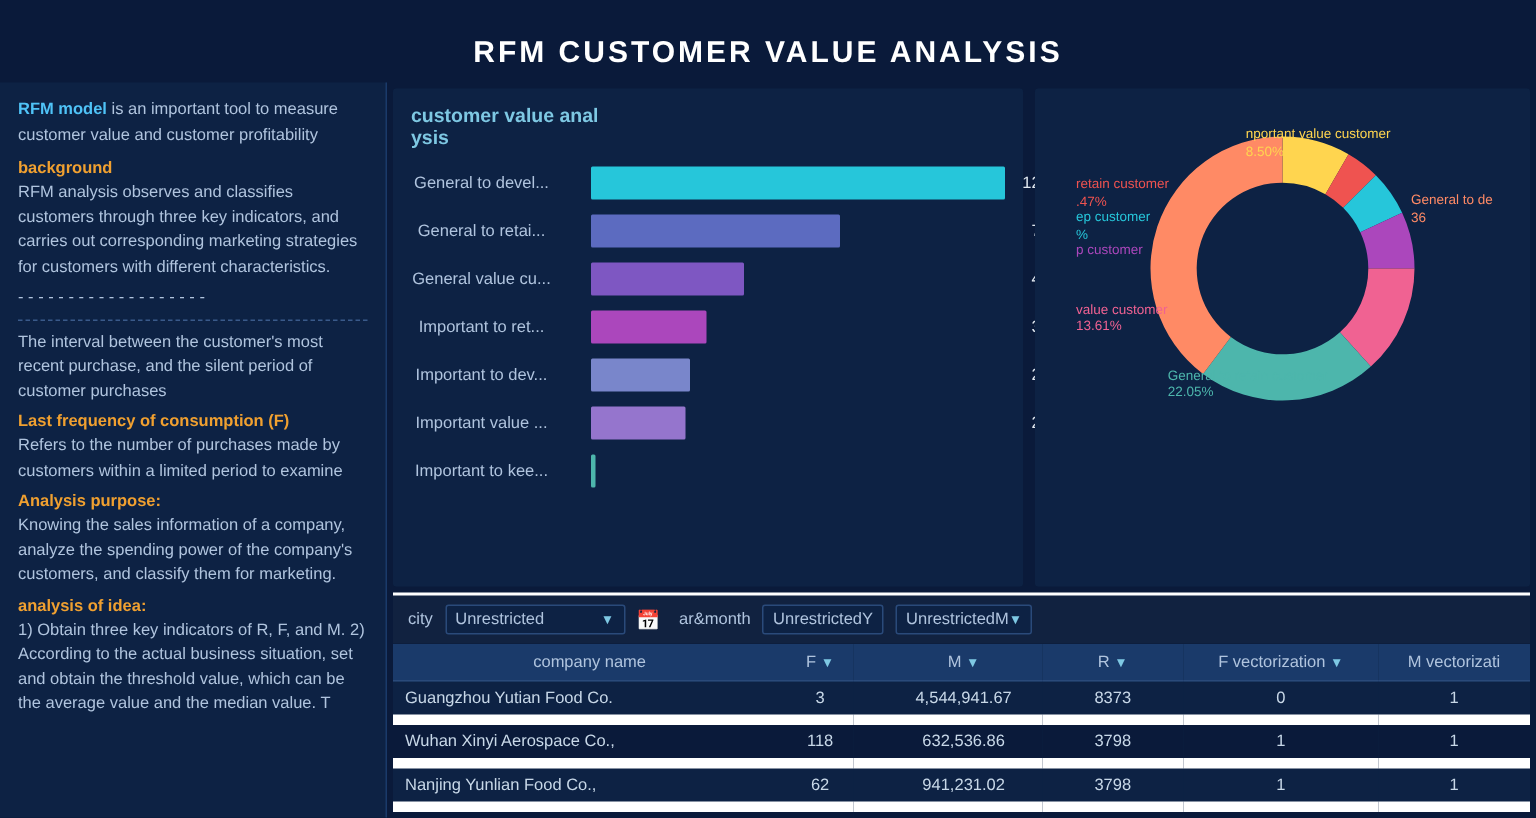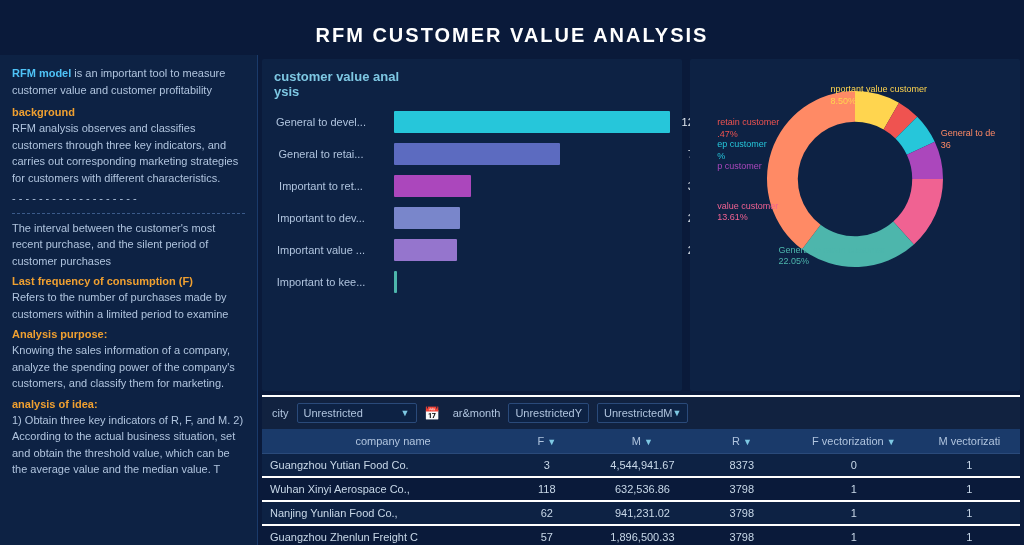--- a/index.html
+++ b/index.html
@@ -200,21 +200,21 @@
     }
     thead th {
       padding: 6px 8px;
       text-align: center;
       color: #b0c4de;
       border-bottom: 1px solid #2a4a7a;
       white-space: nowrap;
       font-weight: normal;
     }
     tbody tr {
-      border-bottom: 2px solid #ffffff;
+      border-bottom: 7px solid #ffffff;
     }
     tbody tr:nth-child(odd) {
       background: #0d2244;
     }
     tbody tr:nth-child(even) {
       background: #0a1a3a;
     }
     tbody td {
       padding: 5px 8px;
       text-align: center;
@@ -270,20 +270,27 @@
     <div class="bar-track">
       <div class="bar-fill" style="width:100%;background:#26c6da;"></div>
       <span class="bar-value">1242</span>
     </div>
   </div>
             <div class="bar-row">
     <div class="bar-label">General to retai...</div>
     <div class="bar-track">
       <div class="bar-fill" style="width:60%;background:#5c6bc0;"></div>
       <span class="bar-value">752</span>
+    </div>
+  </div>
+            <div class="bar-row">
+    <div class="bar-label">General value cu...</div>
+    <div class="bar-track">
+      <div class="bar-fill" style="width:37%;background:#7e57c2;"></div>
+      <span class="bar-value">464</span>
     </div>
   </div>
             <div class="bar-row">
     <div class="bar-label">Important to ret...</div>
     <div class="bar-track">
       <div class="bar-fill" style="width:28%;background:#ab47bc;"></div>
       <span class="bar-value">357</span>
     </div>
   </div>
             <div class="bar-row">

